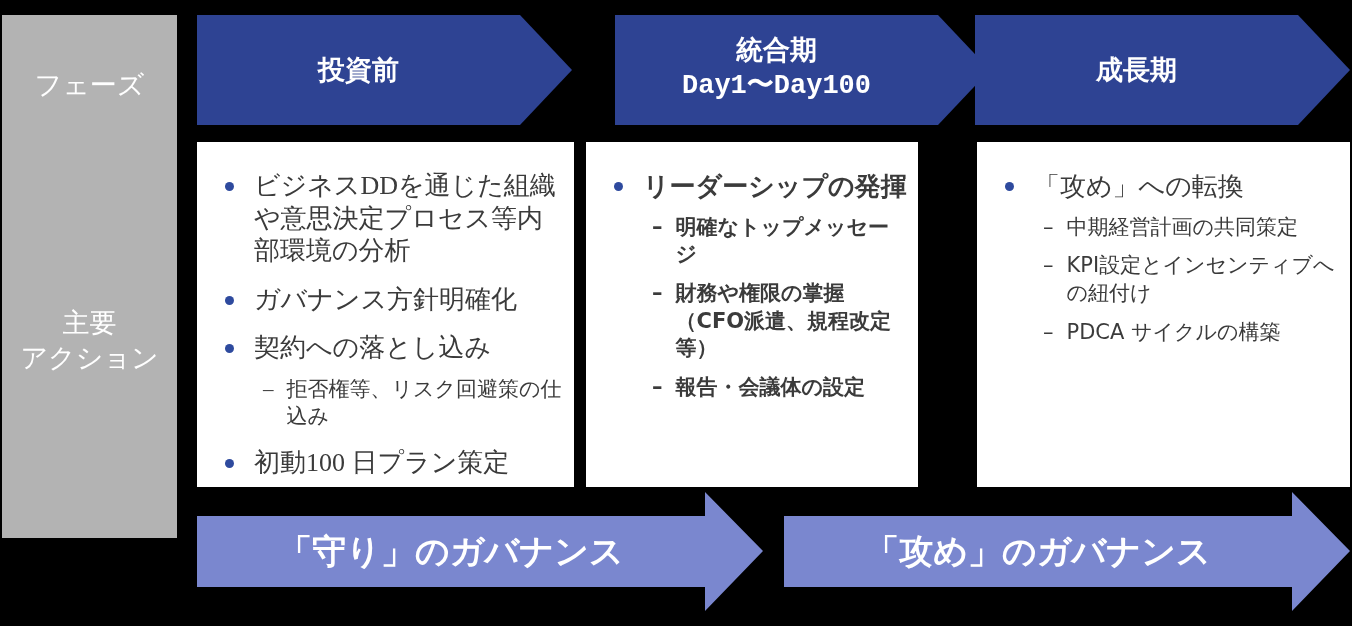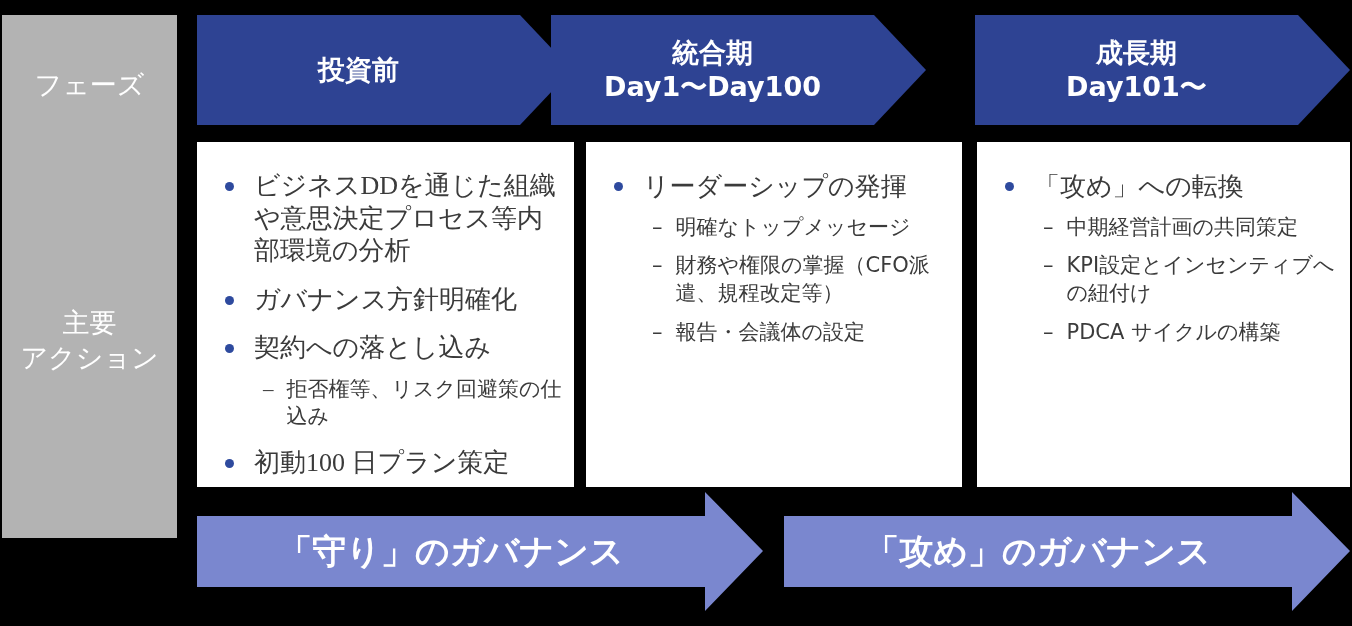--- a/index.html
+++ b/index.html
@@ -56,36 +56,36 @@
     flex-direction: column;
     align-items: center;
     justify-content: center;
     padding-right: 52px;
     text-align: center;
     font-weight: bold;
     font-size: 27px;
     line-height: 1.25;
   }
   .top-arrow.a1 { left: 197px; }
-  .top-arrow.a2 { left: 551px; }
+  .top-arrow.a2 { left: 615px; font-family: Liberation Mono, monospace; }
   .top-arrow.a3 { left: 975px; }
   .top-arrow .title-line:empty { display: none; }
 
   
   .content-box {
     position: absolute;
     top: 142px;
     height: 345px;
     background: var(--content-box-fill);
     color: var(--body-text);
     padding: 28px 8px 0 22px;
     overflow: hidden;
   }
   .content-box.b1 { left: 197px; width: 377px; font-family: Liberation Serif, serif; }
-  .content-box.b2 { left: 586px; width: 376px; }
+  .content-box.b2 { left: 586px; width: 332px; font-weight: bold; }
   .content-box.b3 { left: 977px; width: 373px; }
 
   .bullet-item { display: flex; align-items: flex-start; }
   .bullet-item.lvl1 { font-size: 26px; line-height: 1.25; margin-top: 16px; }
   .bullet-item.lvl2 { font-size: 21px; line-height: 1.32; margin-top: 11px; padding-left: 44px; }
   .bullet-list > .bullet-item:first-child { margin-top: 0; }
   .lvl1 .marker {
     flex: 0 0 auto;
     width: 9px; height: 9px;
     border-radius: 50%;
@@ -135,21 +135,20 @@
   <div class="top-arrow a1">
     <span class="title-line">投資前</span>
 
   </div>
   <div class="top-arrow a2">
     <span class="title-line">統合期</span>
     <span class="title-line">Day1〜Day100</span>
   </div>
   <div class="top-arrow a3">
     <span class="title-line">成長期</span>
-    <span class="title-line">Day101〜</span>
   </div>
 
   <div class="content-box b1">
     <div class="bullet-list">
         <div class="bullet-item lvl1">
           <span class="marker"></span>
           <span class="btext">ビジネスDDを通じた組織や意思決定プロセス等内部環境の分析</span>
         </div>
         <div class="bullet-item lvl1">
           <span class="marker"></span>

